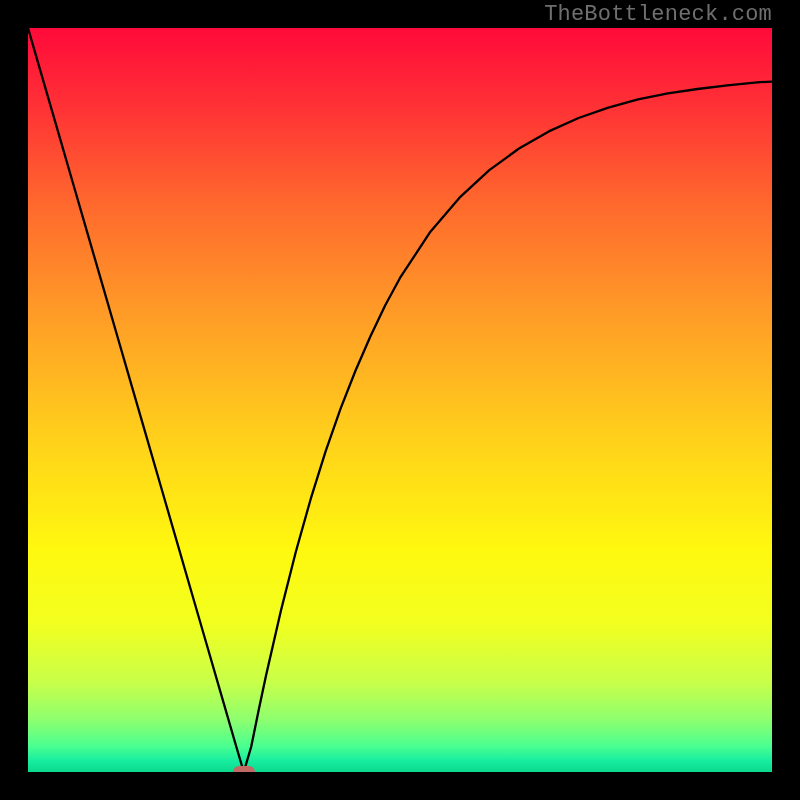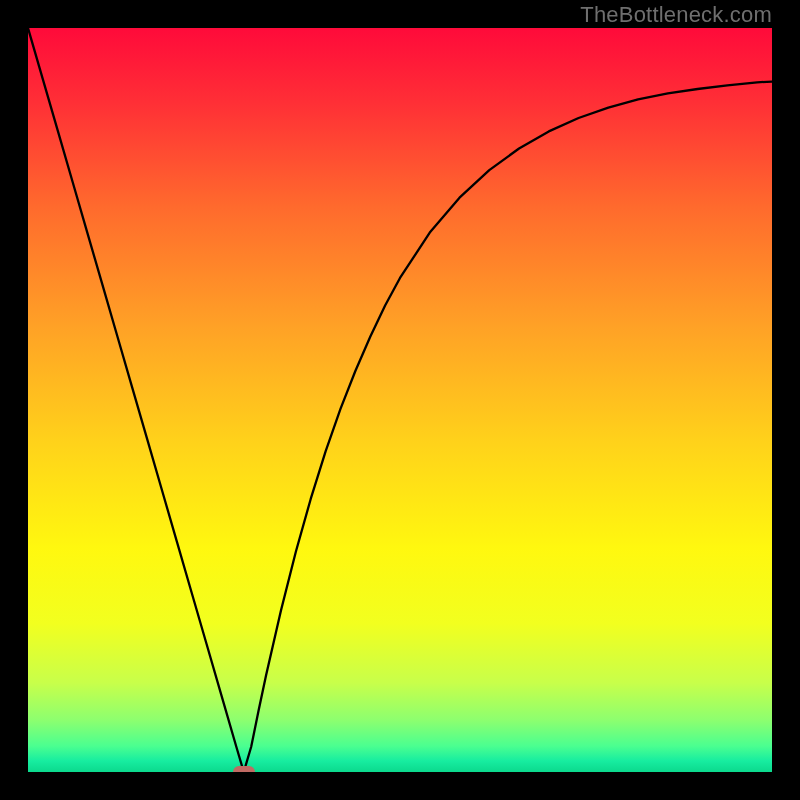--- a/index.html
+++ b/index.html
@@ -19,21 +19,21 @@
     overflow: hidden;
   }
   .gradient {
     position: absolute;
     inset: 0;
   }
   .watermark {
     position: absolute;
     top: 2px;
     right: 28px;
-    font-family: Liberation Sans, sans-serif;
+    font-family: Liberation Mono, monospace;
     font-size: 22px;
     color: #6f6f6f;
     letter-spacing: 0.2px;
     font-weight: 500;
   }
   .curve {
     position: absolute;
     inset: 0;
   }
   .marker {

